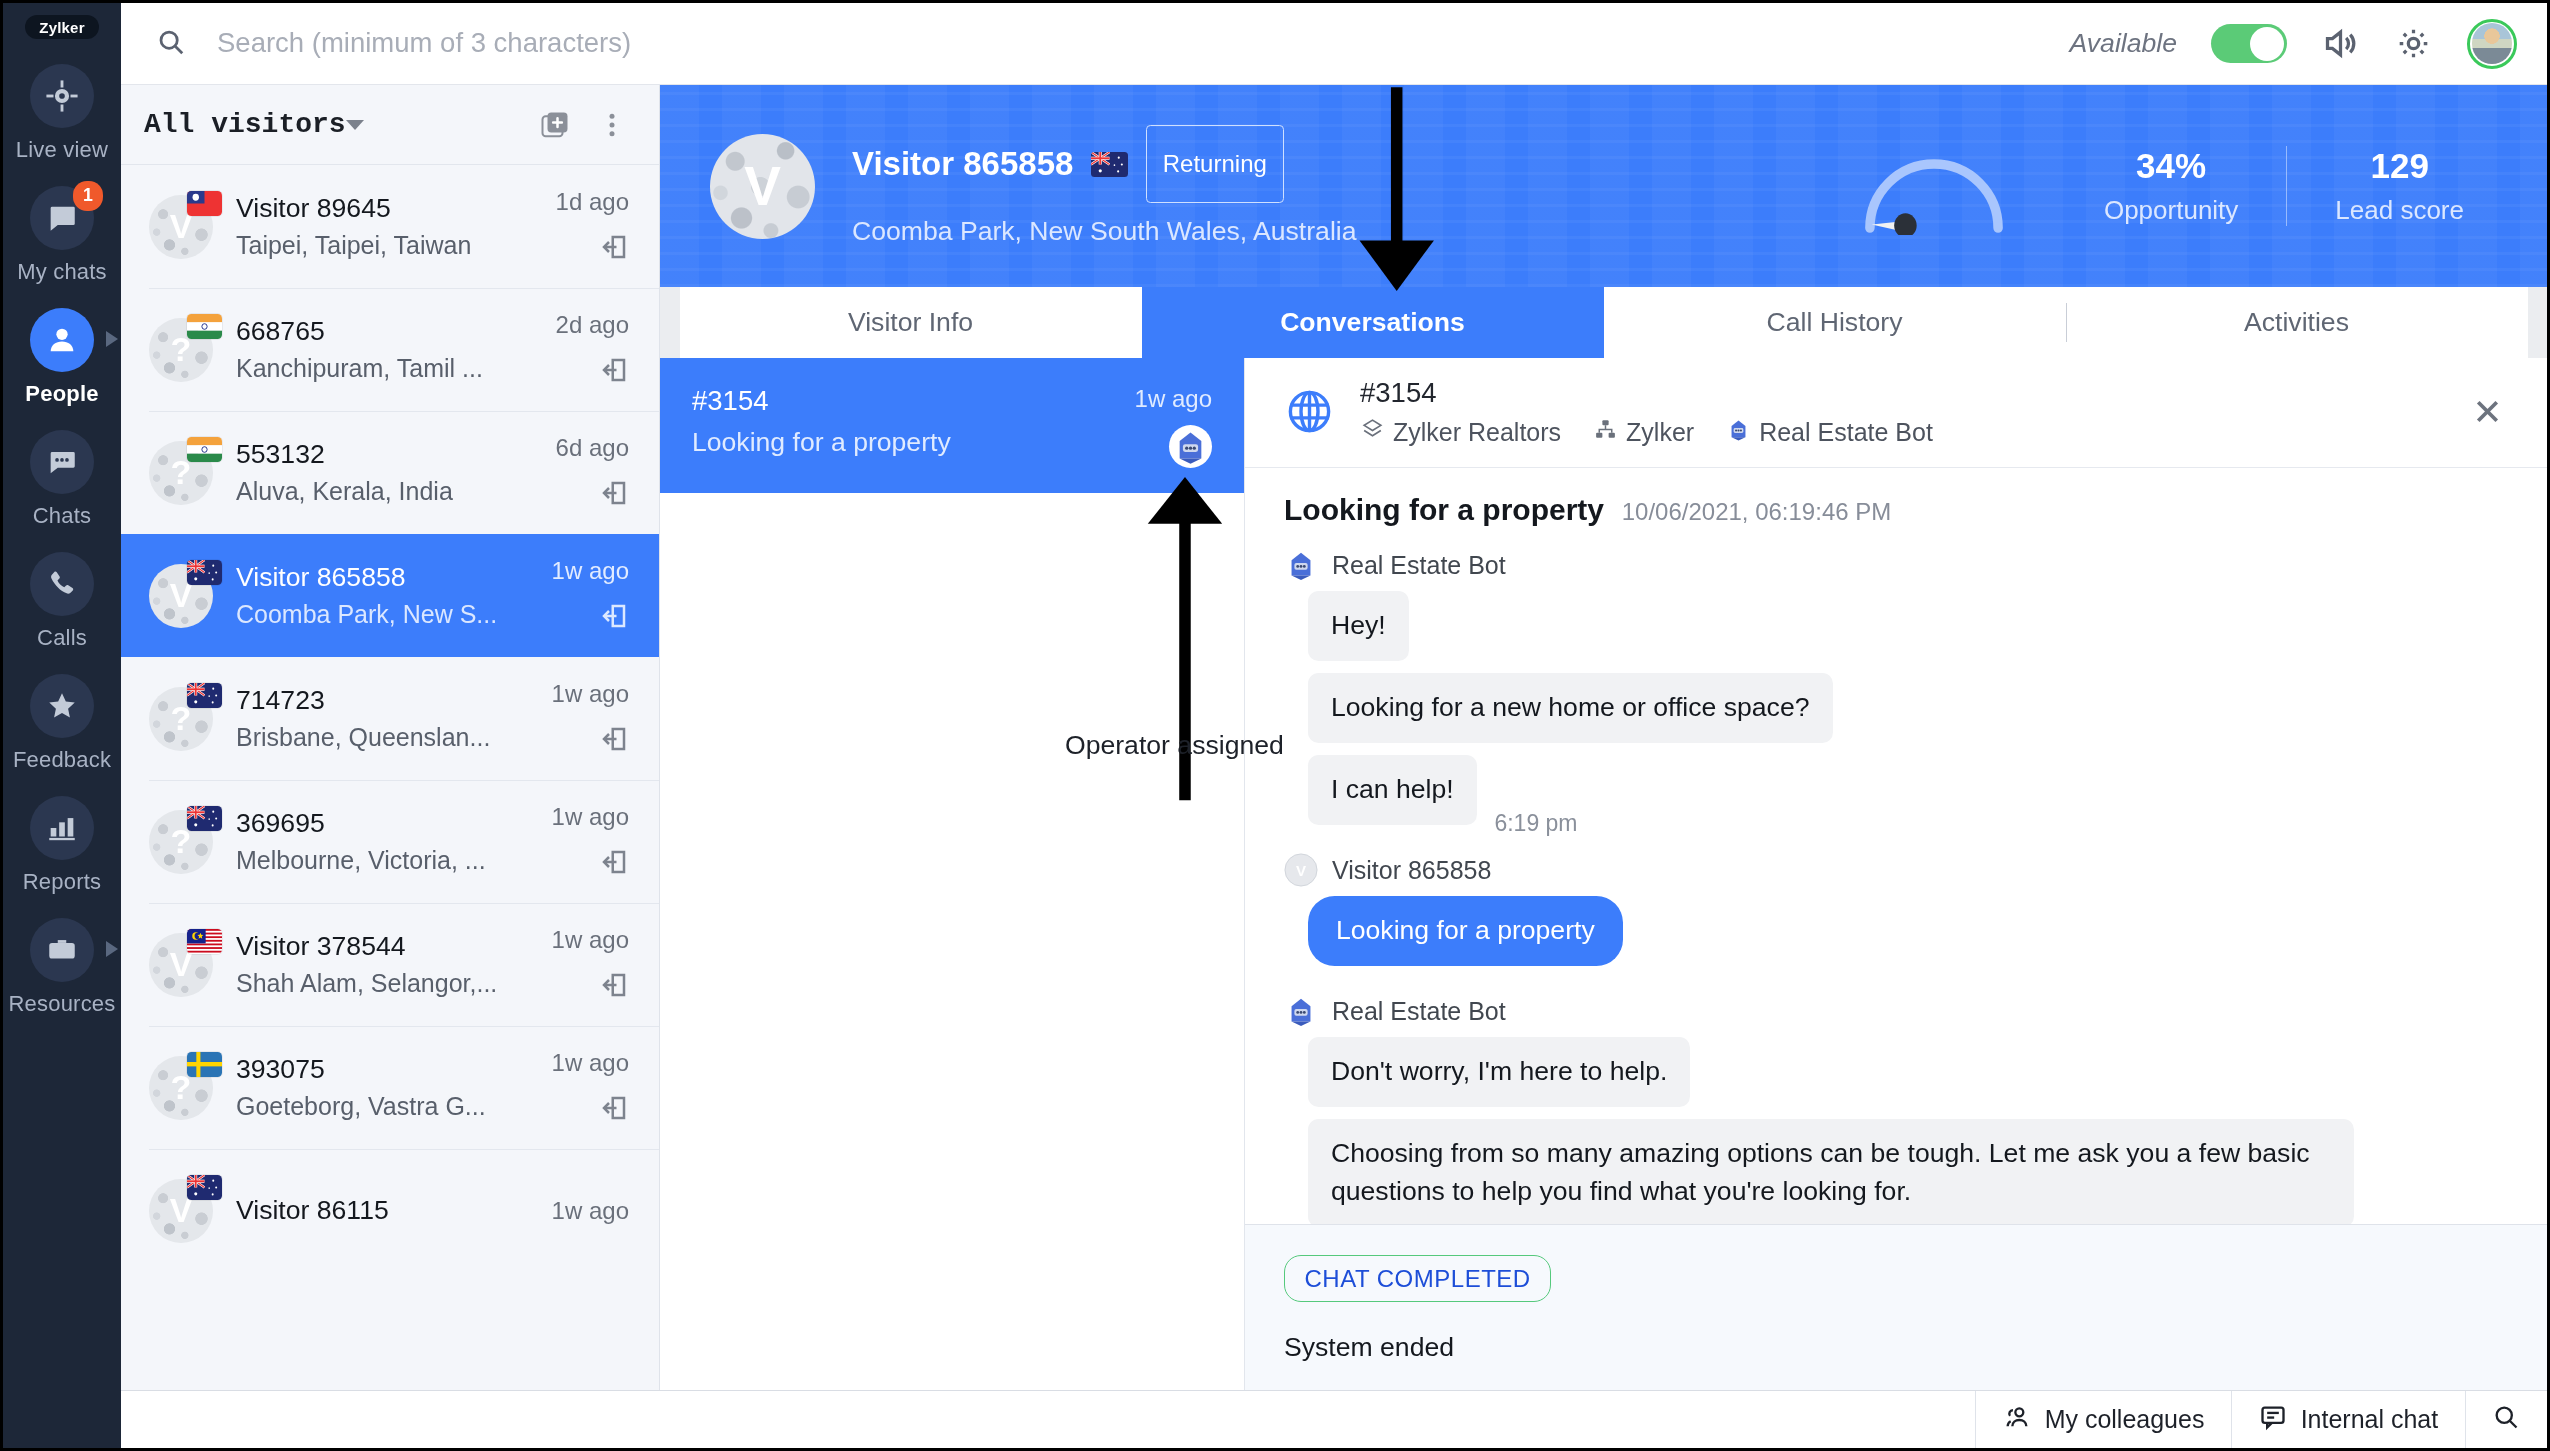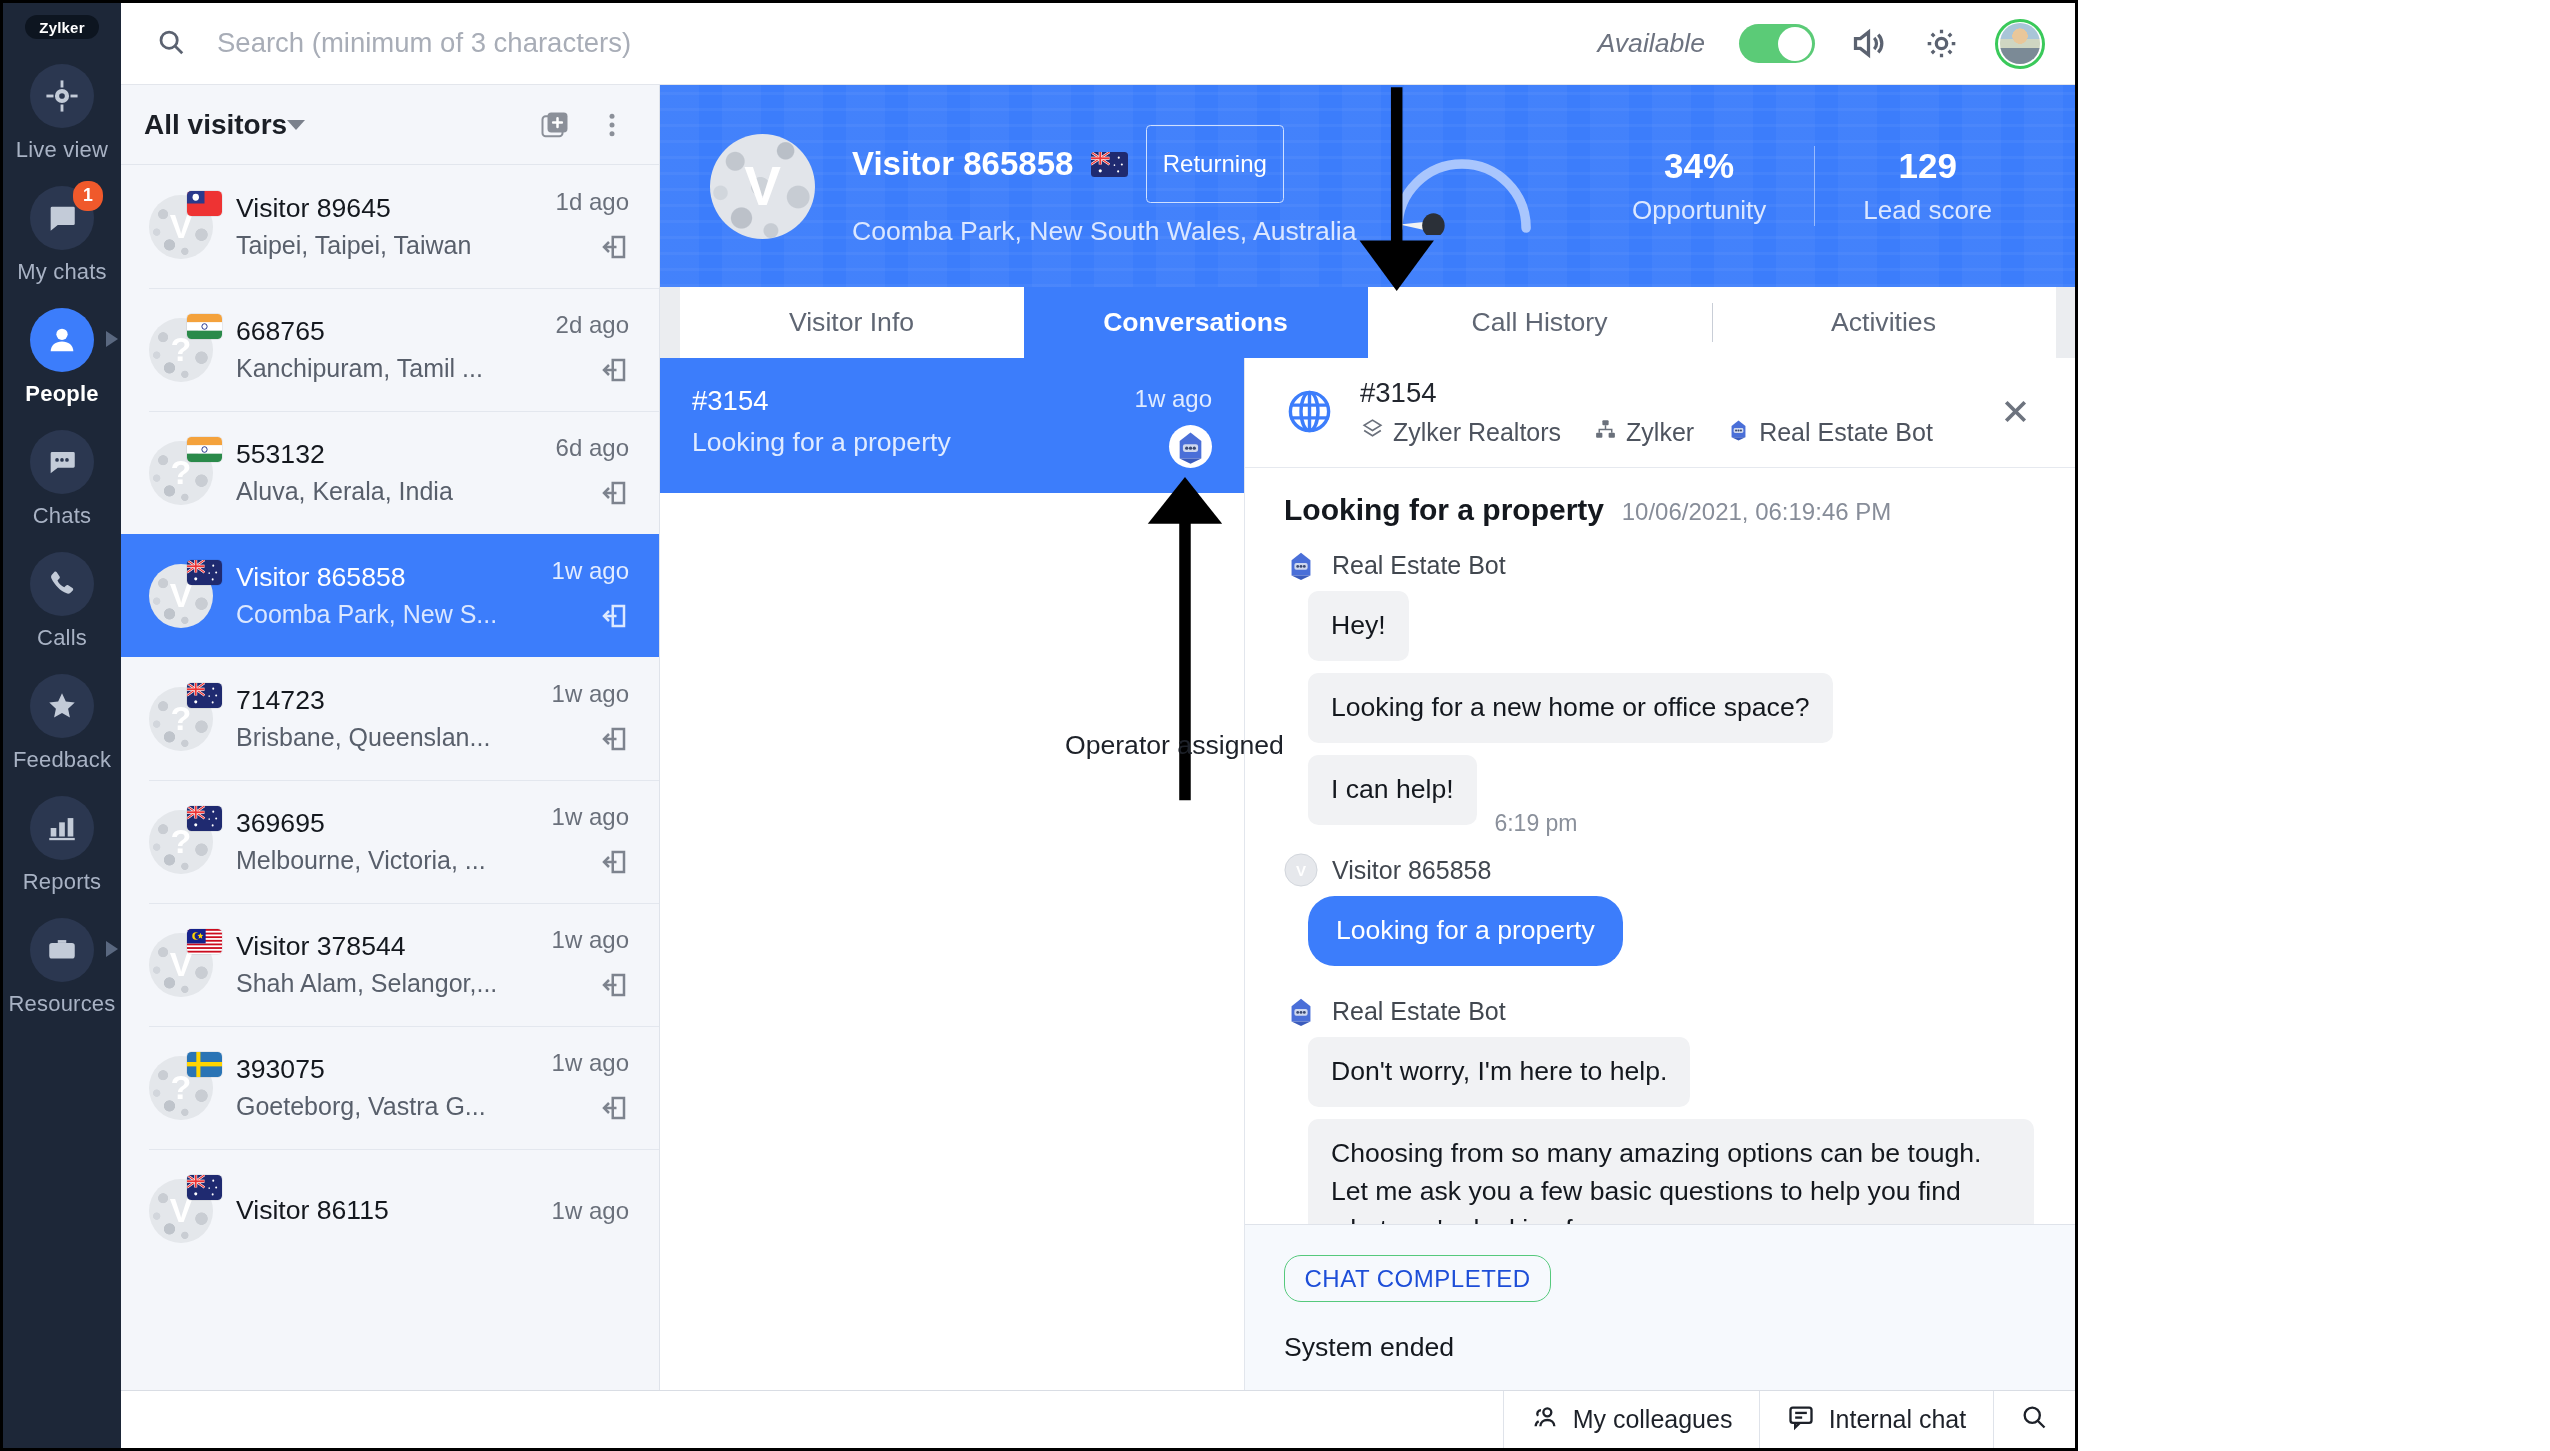--- a/index.html
+++ b/index.html
@@ -4,21 +4,21 @@
 <style>
   * { box-sizing: border-box; margin: 0; padding: 0; }
   html, body {
     width: 2550px; height: 1451px;
     font-family: "Liberation Sans", sans-serif;
     background: #ffffff;
     overflow: hidden;
   }
   .app {
     position: relative;
-    width: 2078px; height: 1451px;
+    width: 2550px; height: 1451px;
     border: 3.5px solid #000;
     background: #fff;
     display: flex;
     overflow: hidden;
   }
 
   
   .rail {
     width: 118px;
     background: #1d2738;
@@ -157,20 +157,21 @@
     height: 80px;
     display: flex; align-items: center;
     padding: 0 32px 0 23px;
     border-bottom: 0.9px solid #e2e6ed;
     flex: 0 0 80px;
   }
   .vh-title {
     font-size: 28px; font-weight: 700; color: #1b1f26;
     display: flex; align-items: center; gap: 0;
     cursor: pointer;
+    font-family: Liberation Mono, monospace;
   }
   .caret-down {
     width: 0; height: 0;
     border-left: 9.7px solid transparent;
     border-right: 9.7px solid transparent;
     border-top: 10.6px solid #7b818c;
   }
   .vh-spacer { flex: 1; }
   .vh-icon { cursor: pointer; margin-left: 26.6px; display: flex; }
   .vh-icon svg { width: 30px; height: 30px; }

